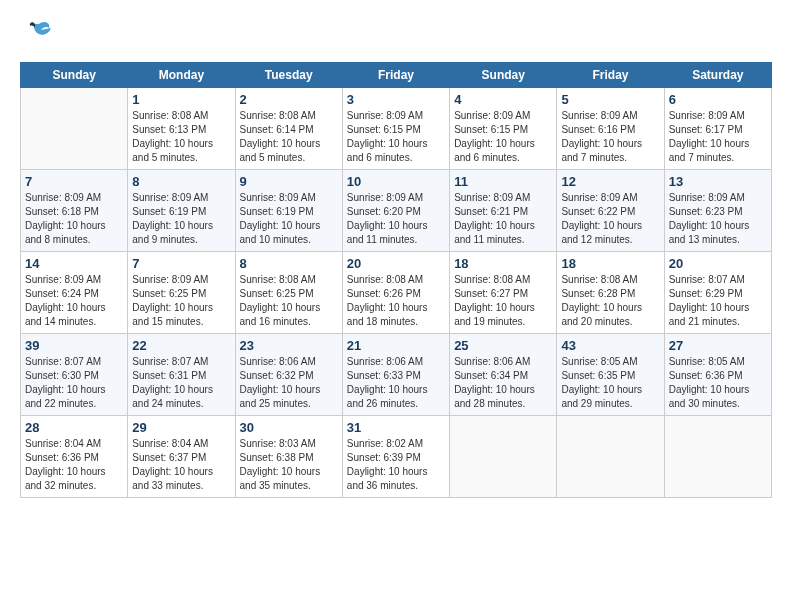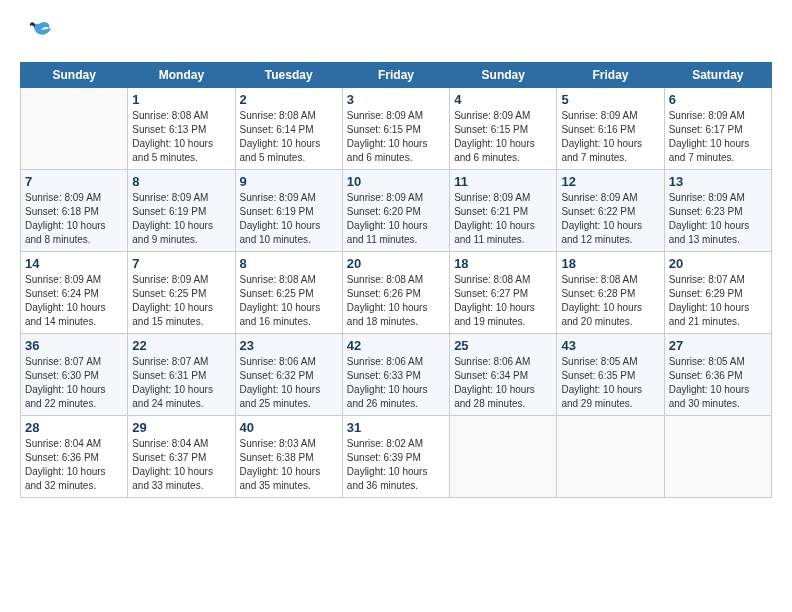--- a/index.html
+++ b/index.html
@@ -202,33 +202,33 @@
             <span class="day-num">18</span>
             <div class="day-info">Sunrise: 8:08 AM<br>Sunset: 6:28 PM<br>Daylight: 10 hours and 20 minutes.</div>
           </td>
           <td>
             <span class="day-num">20</span>
             <div class="day-info">Sunrise: 8:07 AM<br>Sunset: 6:29 PM<br>Daylight: 10 hours and 21 minutes.</div>
           </td>
         </tr>
         <tr>
           <td>
-            <span class="day-num">36</span>
+            <span class="day-num">39</span>
             <div class="day-info">Sunrise: 8:07 AM<br>Sunset: 6:30 PM<br>Daylight: 10 hours and 22 minutes.</div>
           </td>
           <td>
             <span class="day-num">22</span>
             <div class="day-info">Sunrise: 8:07 AM<br>Sunset: 6:31 PM<br>Daylight: 10 hours and 24 minutes.</div>
           </td>
           <td>
             <span class="day-num">23</span>
             <div class="day-info">Sunrise: 8:06 AM<br>Sunset: 6:32 PM<br>Daylight: 10 hours and 25 minutes.</div>
           </td>
           <td>
-            <span class="day-num">42</span>
+            <span class="day-num">21</span>
             <div class="day-info">Sunrise: 8:06 AM<br>Sunset: 6:33 PM<br>Daylight: 10 hours and 26 minutes.</div>
           </td>
           <td>
             <span class="day-num">25</span>
             <div class="day-info">Sunrise: 8:06 AM<br>Sunset: 6:34 PM<br>Daylight: 10 hours and 28 minutes.</div>
           </td>
           <td>
             <span class="day-num">43</span>
             <div class="day-info">Sunrise: 8:05 AM<br>Sunset: 6:35 PM<br>Daylight: 10 hours and 29 minutes.</div>
           </td>
@@ -240,21 +240,21 @@
         <tr>
           <td>
             <span class="day-num">28</span>
             <div class="day-info">Sunrise: 8:04 AM<br>Sunset: 6:36 PM<br>Daylight: 10 hours and 32 minutes.</div>
           </td>
           <td>
             <span class="day-num">29</span>
             <div class="day-info">Sunrise: 8:04 AM<br>Sunset: 6:37 PM<br>Daylight: 10 hours and 33 minutes.</div>
           </td>
           <td>
-            <span class="day-num">40</span>
+            <span class="day-num">30</span>
             <div class="day-info">Sunrise: 8:03 AM<br>Sunset: 6:38 PM<br>Daylight: 10 hours and 35 minutes.</div>
           </td>
           <td>
             <span class="day-num">31</span>
             <div class="day-info">Sunrise: 8:02 AM<br>Sunset: 6:39 PM<br>Daylight: 10 hours and 36 minutes.</div>
           </td>
           <td class="empty-cell"></td>
           <td class="empty-cell"></td>
           <td class="empty-cell"></td>
         </tr>

